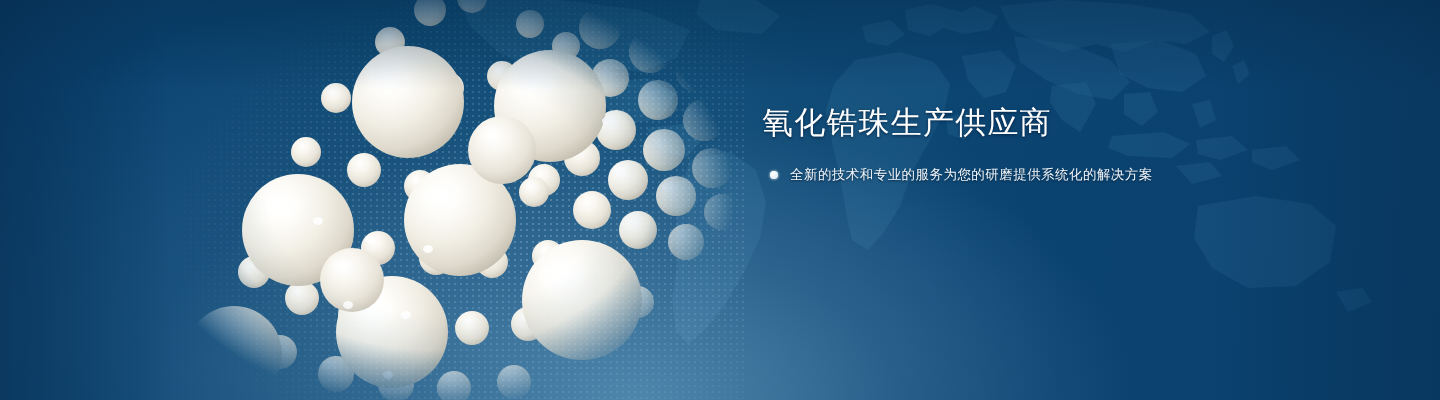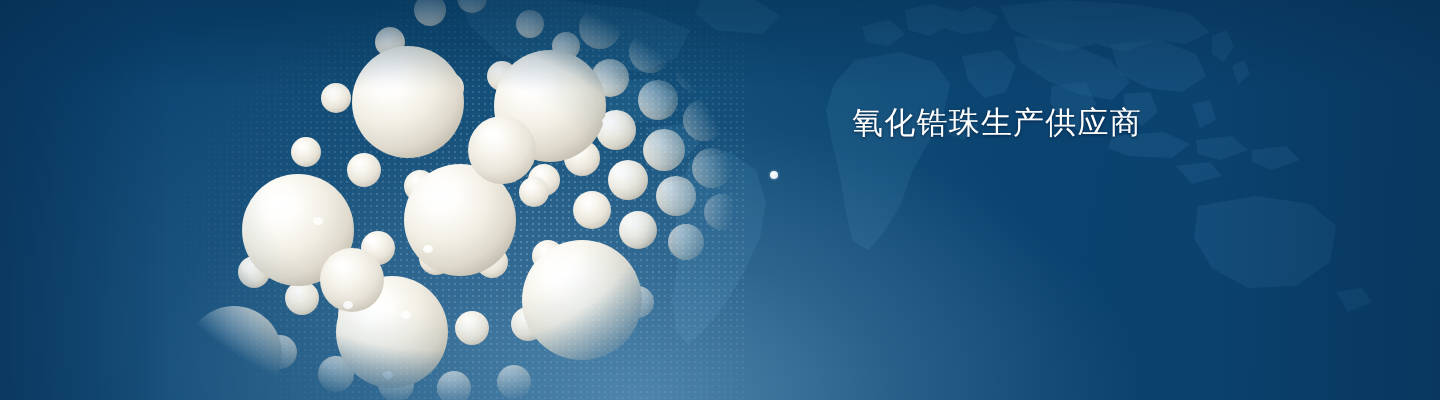--- a/index.html
+++ b/index.html
@@ -4,21 +4,20 @@
 <style>
   html,body{margin:0;padding:0;background:#062f52;}
   *{box-sizing:border-box;}
 
   .banner{
     position:relative;
     width:1440px;height:400px;
     overflow:hidden;
     font-family:"Liberation Sans","DejaVu Sans",sans-serif;
     background:#0a4472;
-    text-align:center;
   }
 
   
   .bg-base{
     position:absolute;inset:0;
     background:
       radial-gradient(ellipse 680px 380px at 640px 400px, rgba(108,160,196,.62) 0%, rgba(80,132,172,.34) 38%, rgba(20,70,112,0) 74%),
       radial-gradient(ellipse 900px 520px at 470px 330px, rgba(96,148,188,.34) 0%, rgba(30,84,130,0) 66%),
       linear-gradient(100deg,#0a4271 0%,#0a456f 24%,#0d4a74 45%,#0b4471 68%,#0a3f6b 100%);
   }
@@ -297,16 +296,20 @@
 
   <div class="vignette"></div>
 
   <div class="copy">
     <h1 class="headline">氧化锆珠生产供应商</h1>
 
     <ul class="bullets">
       <li class="bullet">
         <span class="dot"></span>
       </li>
+      <li class="bullet">
+        <span class="dot"></span>
+        <span>全新的技术和专业的服务为您的研磨提供系统化的解决方案</span>
+      </li>
     </ul>
   </div>
 
 </div>
 
 </body></html>

